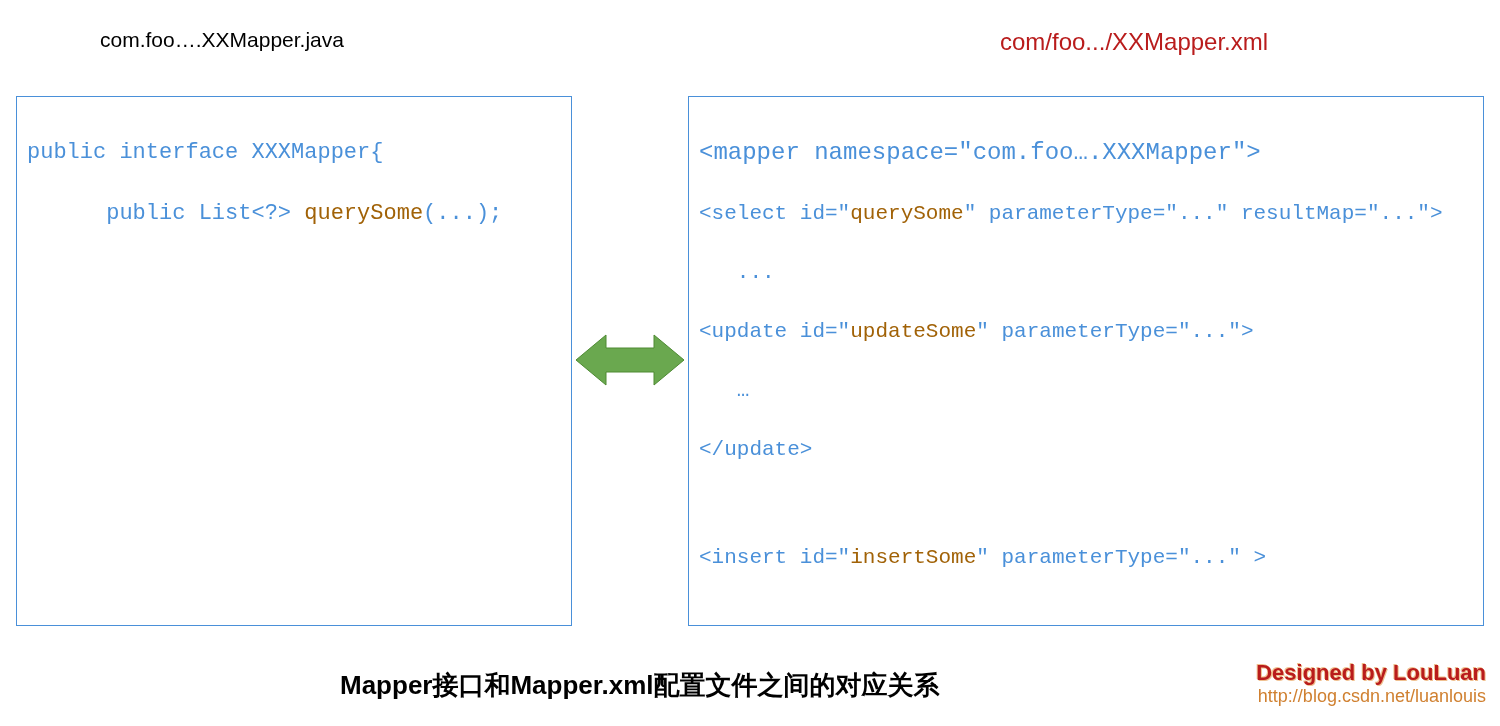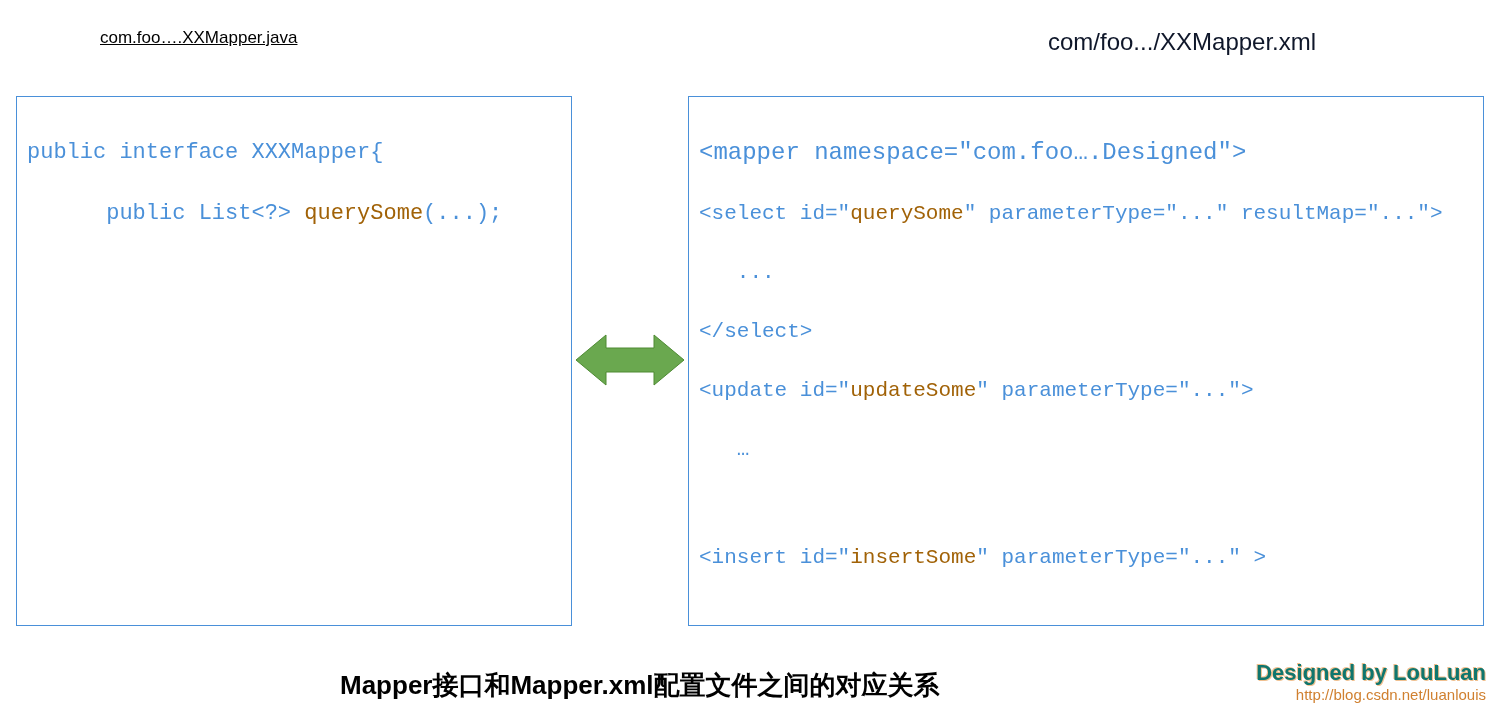--- a/index.html
+++ b/index.html
@@ -8,31 +8,30 @@
     background: #ffffff;
     width: 1500px;
     height: 726px;
     position: relative;
   }
   .header-left {
     position: absolute;
     top: 28px;
     left: 100px;
     font-family: Arial, sans-serif;
-    font-size: 17px;
+    font-size: 21px;
     color: #000;
-    text-decoration: underline;
   }
   .header-right {
     position: absolute;
     top: 28px;
-    left: 1048px;
+    left: 1000px;
     font-family: Arial, sans-serif;
     font-size: 24px;
-    color: #0f172a;
+    color: #b91c1c;
   }
   .box {
     position: absolute;
     border: 1.5px solid #4a90d9;
     background: #ffffff;
     padding: 10px 10px;
     font-size: 22px;
     line-height: 1.4;
     white-space: pre;
     overflow: hidden;
@@ -74,25 +73,25 @@
   .credit {
     position: absolute;
     top: 660px;
     right: 14px;
     text-align: right;
     font-family: Arial, sans-serif;
   }
   .credit .line1 {
     font-size: 22px;
     font-weight: bold;
-    color: #0f766e;
+    color: #b91c1c;
     text-shadow: 1px 1px 0 #f0c090, -1px -1px 0 #f0c090;
   }
   .credit .line2 {
-    font-size: 15px;
+    font-size: 18px;
     color: #d08030;
   }
 </style>
 </head>
 <body>
 
 <div class="header-left">com.foo….XXMapper.java</div>
 <div class="header-right">com/foo.../XXMapper.xml</div>
 
 <div class="box box-left">
@@ -107,26 +106,26 @@
 
 </div>
 
 <div class="arrow-wrap">
 <svg viewBox="0 0 108 60" width="108" height="60">
   <polygon points="0,30 30,5 30,18 78,18 78,5 108,30 78,55 78,42 30,42 30,55" fill="#6aa84f" stroke="#4e8a33" stroke-width="1"></polygon>
 </svg>
 </div>
 
 <div class="box box-right">
-<div style="font-size:24px;"><span class="blue">&lt;mapper namespace="</span><span class="blue">com.foo….Designed</span><span class="blue">"&gt;</span></div>
+<div style="font-size:24px;"><span class="blue">&lt;mapper namespace="</span><span class="blue">com.foo….XXXMapper</span><span class="blue">"&gt;</span></div>
 <div><span class="blue">&lt;select id="</span><span class="orange">querySome</span><span class="blue">" parameterType="..." resultMap="..."&gt;</span></div>
 <div class="blue">   ...</div>
-<div class="blue">&lt;/select&gt;</div>
 <div><span class="blue">&lt;update id="</span><span class="orange">updateSome</span><span class="blue">" parameterType="..."&gt;</span></div>
 <div class="blue">   …</div>
+<div class="blue">&lt;/update&gt;</div>
 <div class="gap"></div>
 <div><span class="blue">&lt;insert id="</span><span class="orange">insertSome</span><span class="blue">" parameterType="..." &gt;</span></div>
 
 
 
 
 
 
 
 

